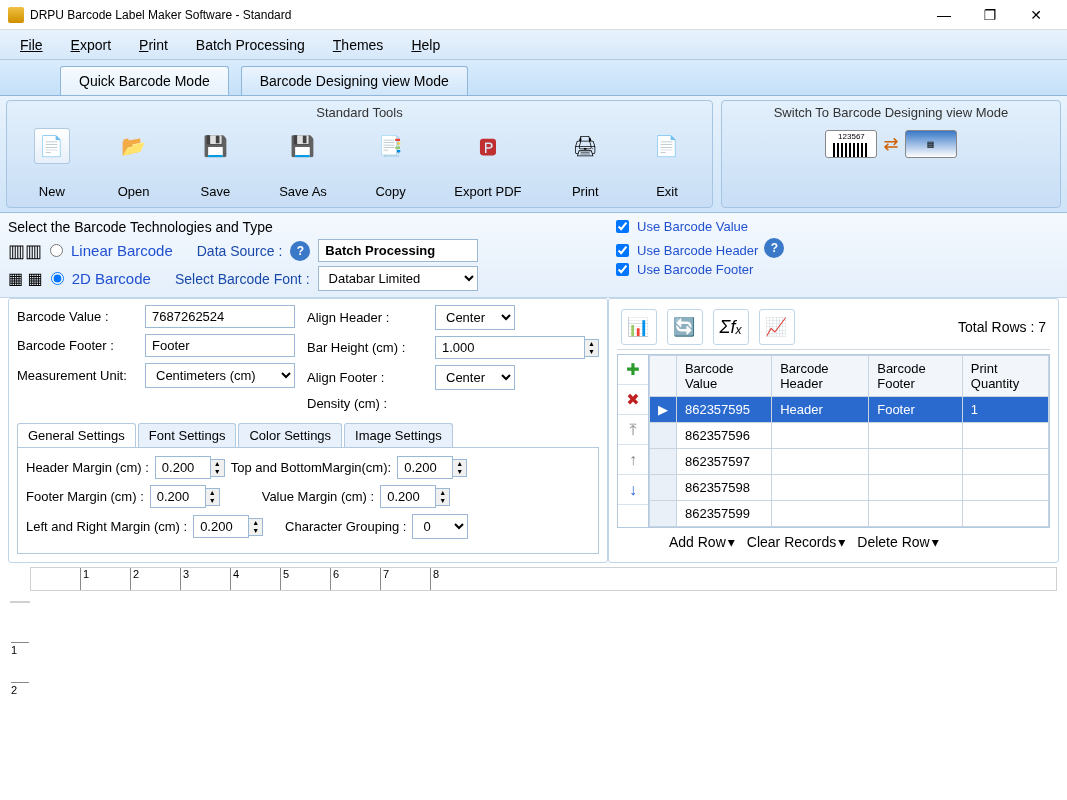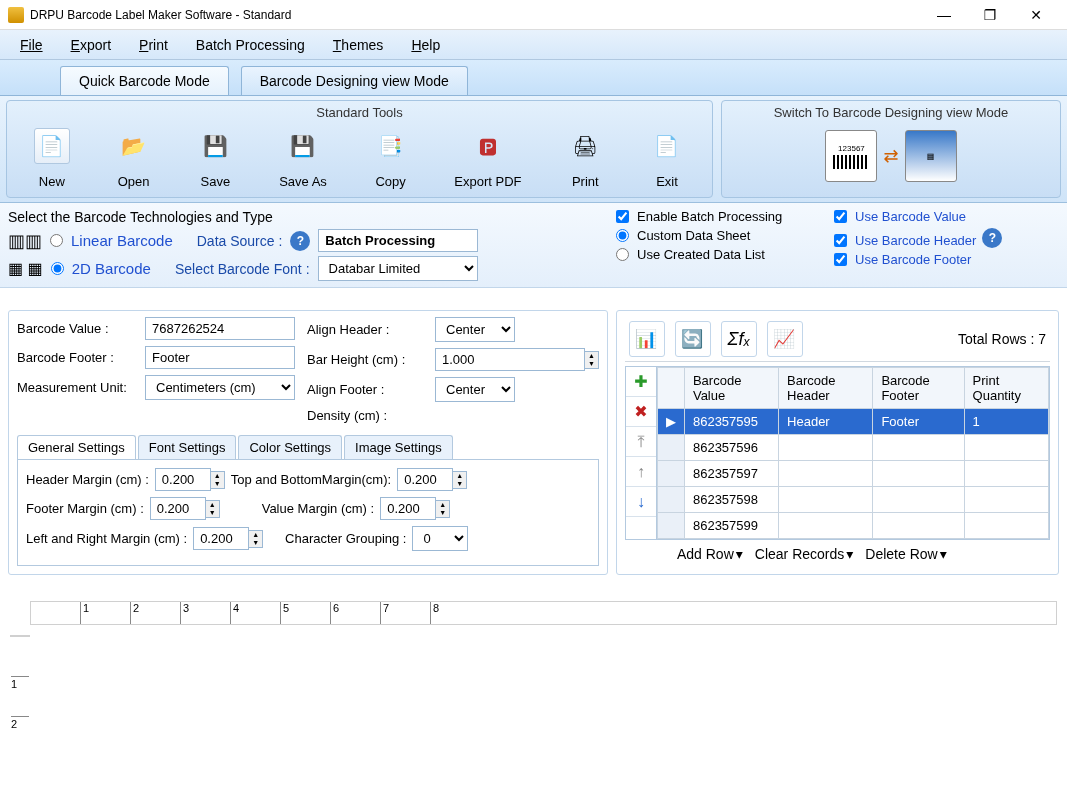--- a/index.html
+++ b/index.html
@@ -17,34 +17,34 @@
 .tabrow { height: 36px; background: linear-gradient(#d9ecfd,#c5e0f9); display: flex; align-items: flex-end; padding: 0 60px; border-bottom: 1px solid #8fb5d8; }
 .tabrow .tab { padding: 6px 18px; font-size: 14px; border: 1px solid #8fb5d8; border-bottom: none; margin-right: 12px; background: linear-gradient(#eaf4fe,#d0e6fa); border-radius: 3px 3px 0 0; }
 .tabrow .tab.active { background: linear-gradient(#f6fbff,#e5f1fc); font-weight: 500; }
 
 .toolbar-section { display: flex; padding: 4px 6px; background: linear-gradient(#e8f3fd,#cfe4f8); border-bottom: 1px solid #9cbfde; gap: 8px; }
 .toolgroup { flex: 1; border: 1px solid #a6c5e2; border-radius: 4px; background: linear-gradient(#e3f0fc,#c8def5); padding: 2px 4px 4px 4px; }
 .toolgroup-title { text-align: center; font-size: 13px; padding: 2px 0 4px 0; color: #333; }
 .toolbuttons { display: flex; justify-content: space-around; align-items: flex-end; }
 .toolbtn { display: flex; flex-direction: column; align-items: center; padding: 4px 8px; }
 .toolbtn .ticon { width: 36px; height: 36px; border-radius: 3px; display: flex; align-items: center; justify-content: center; font-size: 20px; }
-.toolbtn .tlabel { font-size: 13px; margin-top: 10px; }
+.toolbtn .tlabel { font-size: 13px; margin-top: 20px; }
 .toolgroup.switch { flex: 0 0 340px; }
 .switch-img { display: flex; justify-content: center; align-items: center; gap: 6px; padding: 6px 0; }
-.mockicon { width: 52px; height: 52px; border: 1px solid #888; background: #fff; border-radius: 3px; display: flex; flex-direction: column; align-items: center; justify-content: center; font-size: 8px; }
+.mockicon { width: 52px; height: 28px; border: 1px solid #888; background: #fff; border-radius: 3px; display: flex; flex-direction: column; align-items: center; justify-content: center; font-size: 8px; }
 .mockbars { width: 36px; height: 14px; background: repeating-linear-gradient(90deg,#000 0 2px,#fff 2px 4px); margin-top: 2px; }
 
 .config-area { display: flex; padding: 6px 8px; gap: 8px; background: linear-gradient(#f4f9fe,#e4effb); border-bottom: 1px solid #c2d6ea; }
 label.inline { font-size: 13px; display: inline-flex; align-items: center; gap: 4px; }
 input[type=radio], input[type=checkbox] { margin-right: 4px; }
 .link { color: #2050d0; font-size: 13px; }
 select, input[type=text] { border: 1px solid #9bb8d4; padding: 3px 6px; font-size: 13px; background: #fff; }
 .help-icon { width: 20px; height: 20px; background: #3a78c8; color: #fff; border-radius: 50%; display: inline-flex; align-items: center; justify-content: center; font-size: 12px; font-weight: bold; }
 
-.main-area { display: flex; padding: 22px 8px; gap: 8px; }
+.main-area { display: flex; padding: 0 8px; }
 .left-pane, .right-pane { border: 1px solid #c2d6ea; border-radius: 3px; background: #fff; padding: 6px 8px; }
 .left-pane { flex: 0 0 550px; }
 .right-pane { flex: 1; }
 
 .field-row { display: flex; align-items: center; margin-bottom: 6px; font-size: 13px; }
 .field-row .flabel { width: 128px; }
 .field-row input[type=text], .field-row select { width: 150px; }
 .spin-wrap { display: inline-flex; align-items: center; }
 .spin-wrap input { width: 56px; text-align: left; }
 .spin-ctrl { display: flex; flex-direction: column; border: 1px solid #9bb8d4; border-left: none; }
@@ -178,34 +178,20 @@
     <div style="display:flex;align-items:center;gap:8px">
       <span style="font-size:16px">▦ ▦</span>
       <label class="inline">
           <input type="radio" name="bt" checked="" style="">
           <span class="link" style="font-size:15px;font-weight:500">2D Barcode</span>
         </label>
       <span style="width:8px"></span>
       <span style="font-size:14px;font-weight:500;color:#1a4aa8">Select Barcode Font :</span>
       <select style="width:160px"><option>Databar Limited</option></select>
     </div>
-  </div>
-  <div style="flex:0 0 210px;display:flex;flex-direction:column;gap:4px">
-    <label class="inline">
-        <input type="checkbox" checked="" style="">
-        <span>Enable Batch Processing</span>
-      </label>
-    <label class="inline">
-        <input type="radio" name="ds" checked="" style="">
-        <span>Custom Data Sheet</span>
-      </label>
-    <label class="inline">
-        <input type="radio" name="ds" style="">
-        <span>Use Created Data List</span>
-      </label>
   </div>
   <div style="flex:1;display:flex;flex-direction:column;gap:4px">
     <label class="inline">
         <input type="checkbox" checked="" style="">
         <span class="link">Use Barcode Value</span>
       </label>
     <div style="display:flex;align-items:flex-end;gap:6px">
       <label class="inline">
           <input type="checkbox" checked="" style="">
           <span class="link">Use Barcode Header</span>

